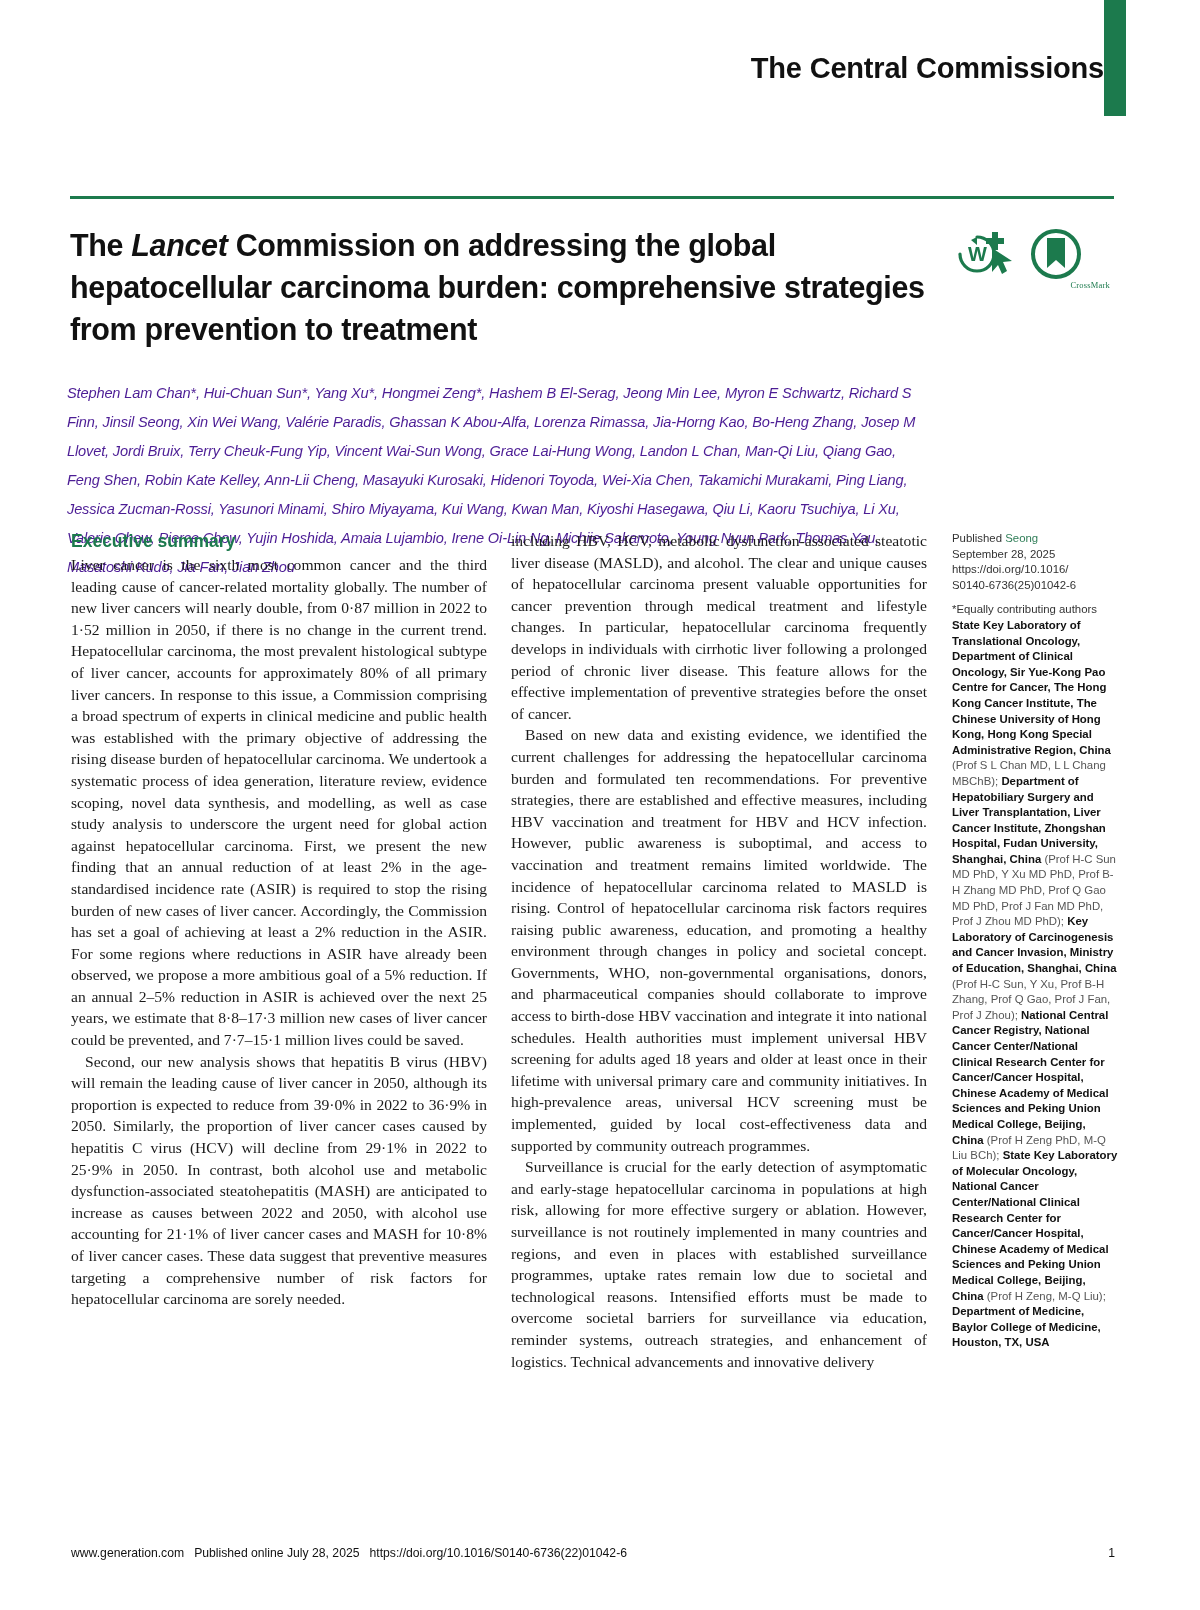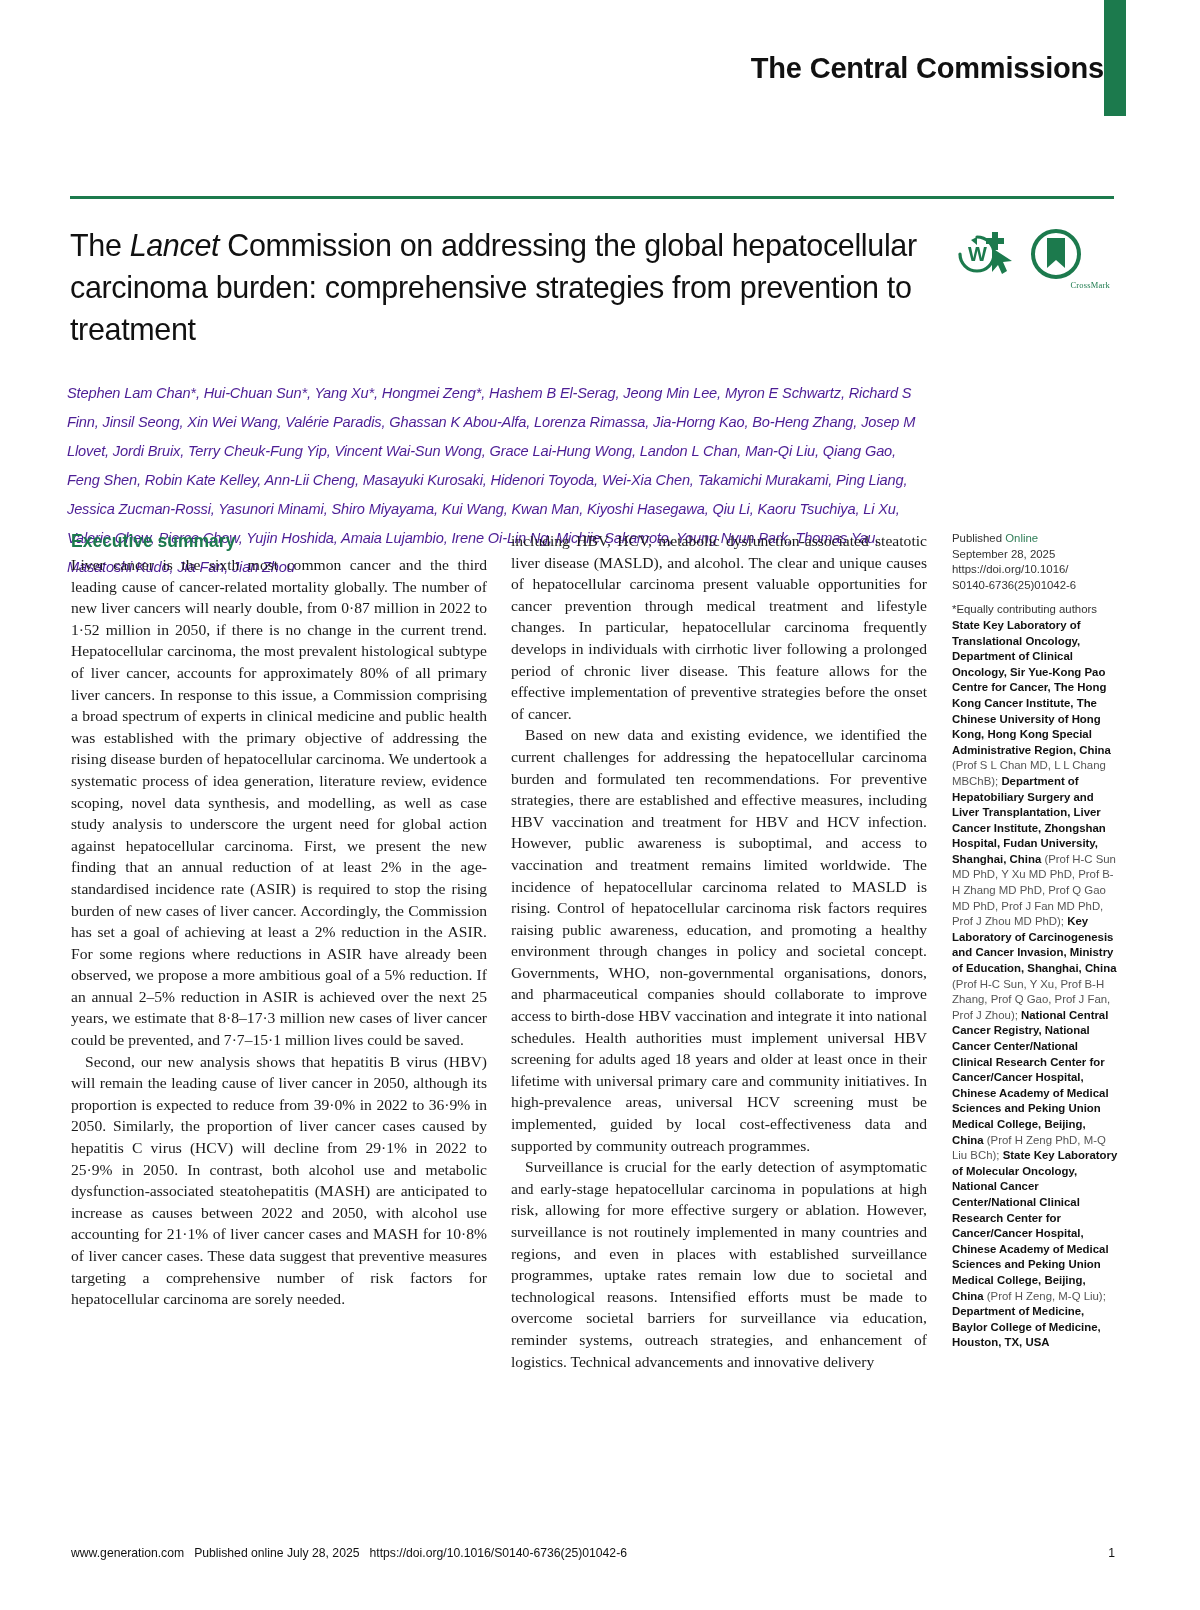--- a/index.html
+++ b/index.html
@@ -37,21 +37,21 @@
     height: 3px; background: #1c7a4d;
   }
 
   
   .title-wrap {
     position: absolute;
     left: 70px; top: 224px; width: 860px;
   }
   .doc-title {
     font-family: "Liberation Sans", sans-serif;
-    font-weight: normal;
+    font-weight: bold;
     font-size: 30.5px;
     line-height: 42px;
     letter-spacing: -0.35px;
     color: #111;
     margin: 0;
   }
   .doc-title i { font-style: italic; }
 
   
   .logos {
@@ -183,27 +183,27 @@
 </div>
 
 <div class="col" id="col2">
   <p class="first">including HBV, HCV, metabolic dysfunction-associated steatotic liver disease (MASLD), and alcohol. The clear and unique causes of hepatocellular carcinoma present valuable opportunities for cancer prevention through medical treatment and lifestyle changes. In particular, hepatocellular carcinoma frequently develops in individuals with cirrhotic liver following a prolonged period of chronic liver disease. This feature allows for the effective implementation of preventive strategies before the onset of cancer.</p>
   <p>Based on new data and existing evidence, we identified the current challenges for addressing the hepatocellular carcinoma burden and formulated ten recommendations. For preventive strategies, there are established and effective measures, including HBV vaccination and treatment for HBV and HCV infection. However, public awareness is suboptimal, and access to vaccination and treatment remains limited worldwide. The incidence of hepatocellular carcinoma related to MASLD is rising. Control of hepatocellular carcinoma risk factors requires raising public awareness, education, and promoting a healthy environment through changes in policy and societal concept. Governments, WHO, non-governmental organisations, donors, and pharmaceutical companies should collaborate to improve access to birth-dose HBV vaccination and integrate it into national schedules. Health authorities must implement universal HBV screening for adults aged 18 years and older at least once in their lifetime with universal primary care and community initiatives. In high-prevalence areas, universal HCV screening must be implemented, guided by local cost-effectiveness data and supported by community outreach programmes.</p>
   <p>Surveillance is crucial for the early detection of asymptomatic and early-stage hepatocellular carcinoma in populations at high risk, allowing for more effective surgery or ablation. However, surveillance is not routinely implemented in many countries and regions, and even in places with established surveillance programmes, uptake rates remain low due to societal and technological reasons. Intensified efforts must be made to overcome societal barriers for surveillance via education, reminder systems, outreach strategies, and enhancement of logistics. Technical advancements and innovative delivery</p>
 </div>
 
 <div id="sidebar">
   <div class="pub-block">
-    <div class="pub-line"><span>Published </span><span class="pub-online-word">Online</span></div>
+    <div class="pub-line"><span>Published </span><span class="pub-online-word">Seong</span></div>
     <div class="pub-line">September 28, 2025</div>
     <div class="pub-line">https://doi.org/10.1016/</div>
     <div class="pub-line">S0140-6736(25)01042-6</div>
   </div>
   <div class="equal-note">*Equally contributing authors</div>
   <div class="affil" id="affil-block"><b>State Key Laboratory of Translational Oncology, Department of Clinical Oncology, Sir Yue-Kong Pao Centre for Cancer, The Hong Kong Cancer Institute, The Chinese University of Hong Kong, Hong Kong Special Administrative Region, China</b><span class="deg"> (Prof S L Chan MD, L L Chang MBChB); </span><b>Department of Hepatobiliary Surgery and Liver Transplantation, Liver Cancer Institute, Zhongshan Hospital, Fudan University, Shanghai, China</b><span class="deg"> (Prof H-C Sun MD PhD, Y Xu MD PhD, Prof B-H Zhang MD PhD, Prof Q Gao MD PhD, Prof J Fan MD PhD, Prof J Zhou MD PhD); </span><b>Key Laboratory of Carcinogenesis and Cancer Invasion, Ministry of Education, Shanghai, China</b><span class="deg"> (Prof H-C Sun, Y Xu, Prof B-H Zhang, Prof Q Gao, Prof J Fan, Prof J Zhou); </span><b>National Central Cancer Registry, National Cancer Center/National Clinical Research Center for Cancer/Cancer Hospital, Chinese Academy of Medical Sciences and Peking Union Medical College, Beijing, China</b><span class="deg"> (Prof H Zeng PhD, M-Q Liu BCh); </span><b>State Key Laboratory of Molecular Oncology, National Cancer Center/National Clinical Research Center for Cancer/Cancer Hospital, Chinese Academy of Medical Sciences and Peking Union Medical College, Beijing, China</b><span class="deg"> (Prof H Zeng, M-Q Liu); </span><b>Department of Medicine, Baylor College of Medicine, Houston, TX, USA</b></div>
 </div>
 
 <div class="footer">
   <div class="footer-left">
-    <span>www.generation.com</span><span>Published online July 28, 2025</span><span>https://doi.org/10.1016/S0140-6736(25)01042-6</span>
+    <span>www.generation.com</span><span>Published online July 28, 2025</span><span>https://doi.org/10.1016/S0140-6736(22)01042-6</span>
   </div>
   <div class="footer-page">1</div>
 </div>
 
 </body></html>

